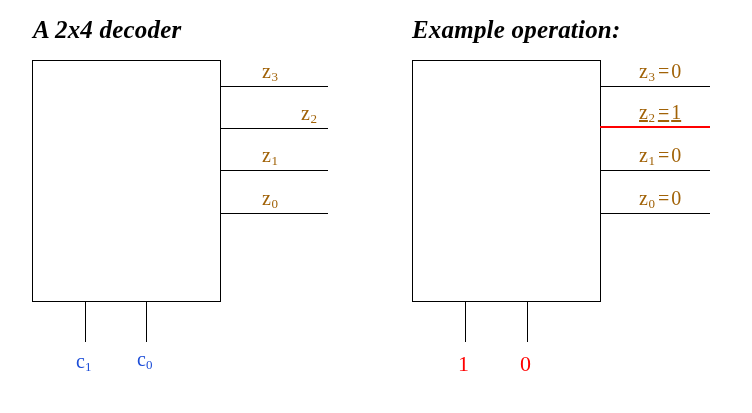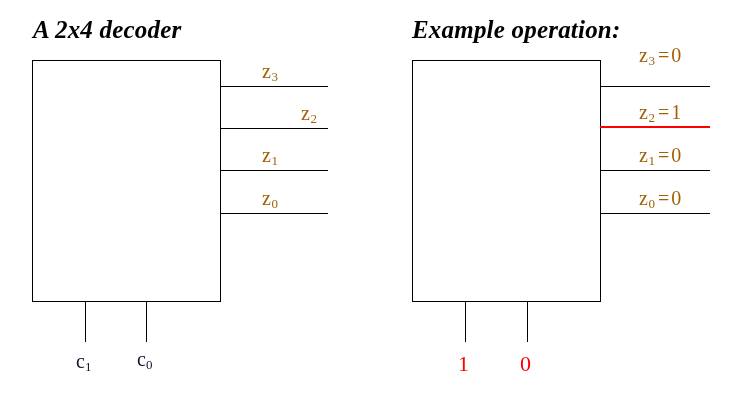--- a/index.html
+++ b/index.html
@@ -75,21 +75,21 @@
   .sig-label .eq {
     padding-left: 3px;
     padding-right: 2px;
   }
 
   .in-label {
     position: absolute;
     font-family: "Liberation Serif", "DejaVu Serif", serif;
     font-size: 20px;
     line-height: 22px;
-    color: #0f172a;
+    color: #1d4ed8;
     white-space: nowrap;
   }
   .in-label .sub {
     font-size: 13px;
     vertical-align: -0.22em;
   }
 
   .in-value {
     position: absolute;
     font-family: "Liberation Serif", "DejaVu Serif", serif;
@@ -138,24 +138,24 @@
 
   <div class="fig-title" id="title-right">Example operation:</div>
 
   <div class="decoder-box" id="box-right"></div>
 
   <div class="wire-h" style="left:600px; top:86px;  width:110px;"></div>
   <div class="wire-h red" style="left:600px; top:126px; width:110px;"></div>
   <div class="wire-h" style="left:600px; top:170px; width:110px;"></div>
   <div class="wire-h" style="left:600px; top:213px; width:110px;"></div>
 
-  <div class="sig-label" style="left:639px; top:44px;">
+  <div class="sig-label" style="left:639px; top:60px;">
     <span>z</span><span class="sub">3</span><span class="eq">=</span><span>0</span>
   </div>
-  <div class="sig-label" style="left:639px; top:101px;">
+  <div class="sig-label" style="left:639px; top:101px;text-decoration:underline;">
     <span>z</span><span class="sub">2</span><span class="eq">=</span><span>1</span>
   </div>
   <div class="sig-label" style="left:639px; top:144px;">
     <span>z</span><span class="sub">1</span><span class="eq">=</span><span>0</span>
   </div>
   <div class="sig-label" style="left:639px; top:187px;text-align:right;">
     <span>z</span><span class="sub">0</span><span class="eq">=</span><span>0</span>
   </div>
 
   <div class="wire-v" style="left:465px; top:301px; height:41px;"></div>

